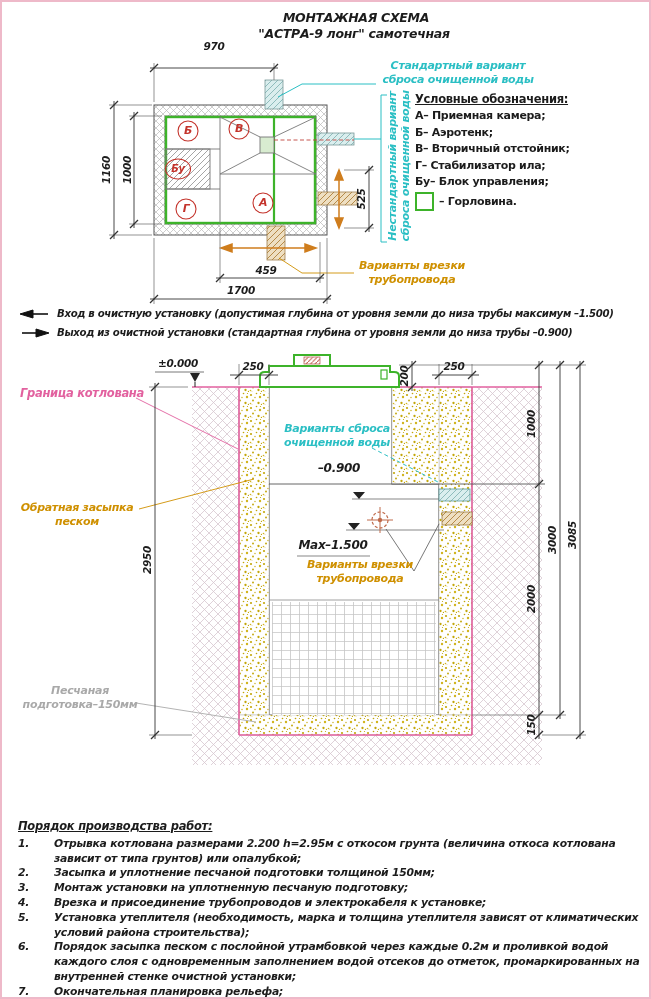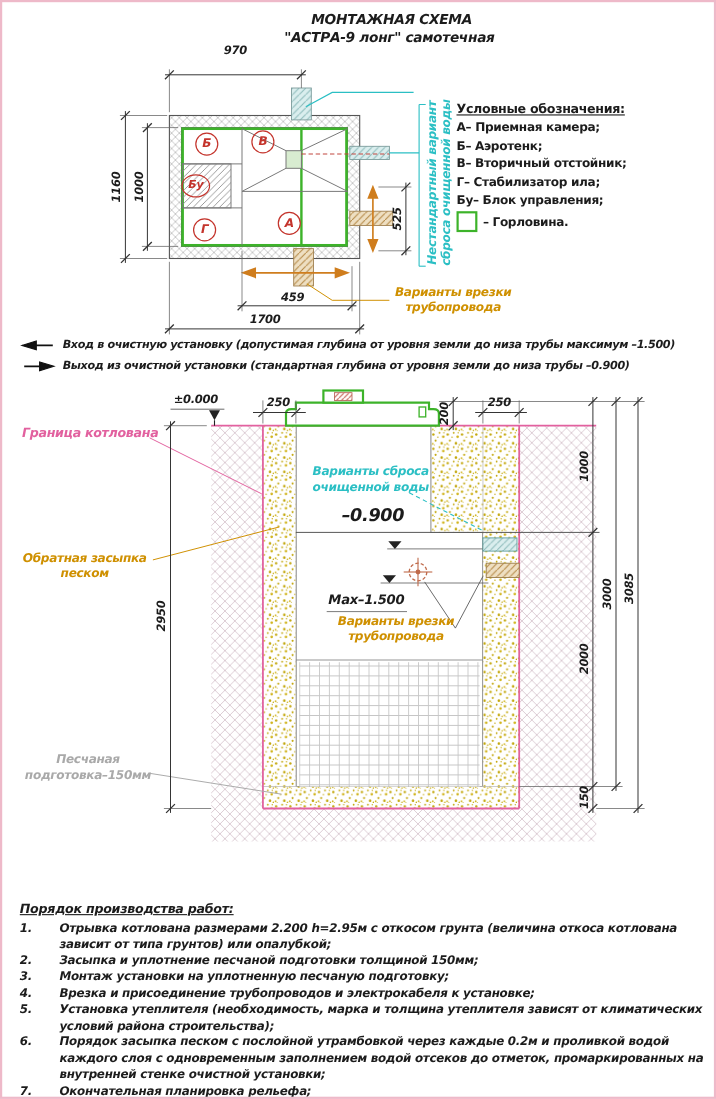--- a/index.html
+++ b/index.html
@@ -302,20 +302,22 @@
 <div class="lbl dim rot" style="left:360px;top:197px;">525</div>
 <div class="lbl dim ctr" style="left:264px;top:269px;">459</div>
 <div class="lbl dim ctr" style="left:239px;top:289px;">1700</div>
 
 <div class="lbl c-red ctr" style="left:186px;top:129px;">Б</div>
 <div class="lbl c-red ctr" style="left:237px;top:127px;">В</div>
 <div class="lbl c-red ctr" style="left:176px;top:167px;font-size:10px;">Бу</div>
 <div class="lbl c-red ctr" style="left:184px;top:207px;">Г</div>
 <div class="lbl c-red ctr" style="left:261px;top:201px;">А</div>
 
+<div class="lbl c-cyan ctrml" style="left:456px;top:71px;width:180px;">Стандартный вариант
+сброса очищенной воды</div>
 <div class="lbl c-cyan rot" style="left:391px;top:164px;">Нестандартный вариант</div>
 <div class="lbl c-cyan rot" style="left:404px;top:164px;">сброса очищенной воды</div>
 <div class="lbl c-orange ctrml" style="left:410px;top:271px;width:140px;">Варианты врезки
 трубопровода</div>
 
 <div class="legend">
   <div class="lg-title">Условные обозначения:</div>
   <div class="lg-item">А– Приемная камера;</div>
   <div class="lg-item">Б– Аэротенк;</div>
   <div class="lg-item">В– Вторичный отстойник;</div>
@@ -327,21 +329,21 @@
   </div>
 </div>
 
 <div class="note" style="top:306px;">Вход в очистную установку (допустимая глубина от уровня земли до низа трубы максимум –1.500)</div>
 <div class="note" style="top:325px;">Выход из очистной установки (стандартная глубина от уровня земли до низа трубы –0.900)</div>
 
 <div class="lbl dim ctr" style="left:176px;top:362px;">±0.000</div>
 <div class="lbl dim ctr" style="left:251px;top:365px;">250</div>
 <div class="lbl dim ctr" style="left:452px;top:365px;">250</div>
 <div class="lbl dim rot" style="left:403px;top:374px;">200</div>
-<div class="lbl ctr" style="left:337px;top:467px;font-size:16px;">–0.900</div>
+<div class="lbl ctr" style="left:337px;top:467px;font-size:12px;">–0.900</div>
 <div class="lbl ctr" style="left:331px;top:544px;font-size:12px;">Max–1.500</div>
 <div class="lbl c-cyan ctrml" style="left:335px;top:434px;width:130px;">Варианты сброса
 очищенной воды</div>
 <div class="lbl c-orange ctrml" style="left:358px;top:570px;width:140px;">Варианты врезки
 трубопровода</div>
 <div class="lbl c-magenta" style="left:18px;top:384px;font-size:11.5px;">Граница котлована</div>
 <div class="lbl c-orange ctrml" style="left:75px;top:513px;width:140px;">Обратная засыпка
 песком</div>
 <div class="lbl c-gray ctrml" style="left:78px;top:696px;width:130px;">Песчаная
 подготовка–150мм</div>

